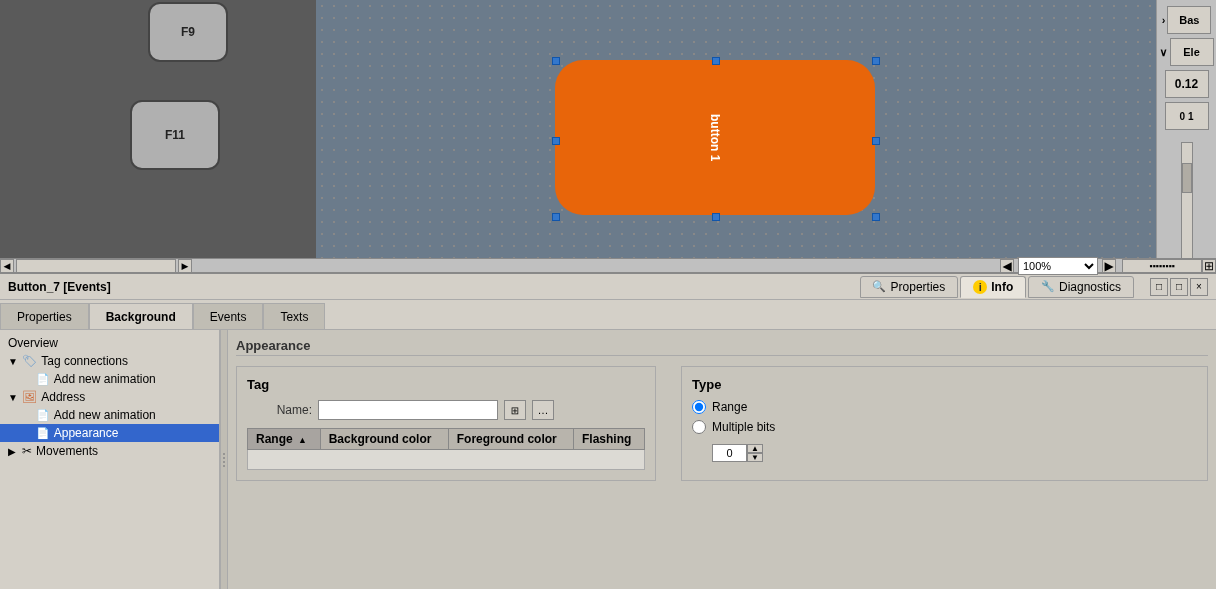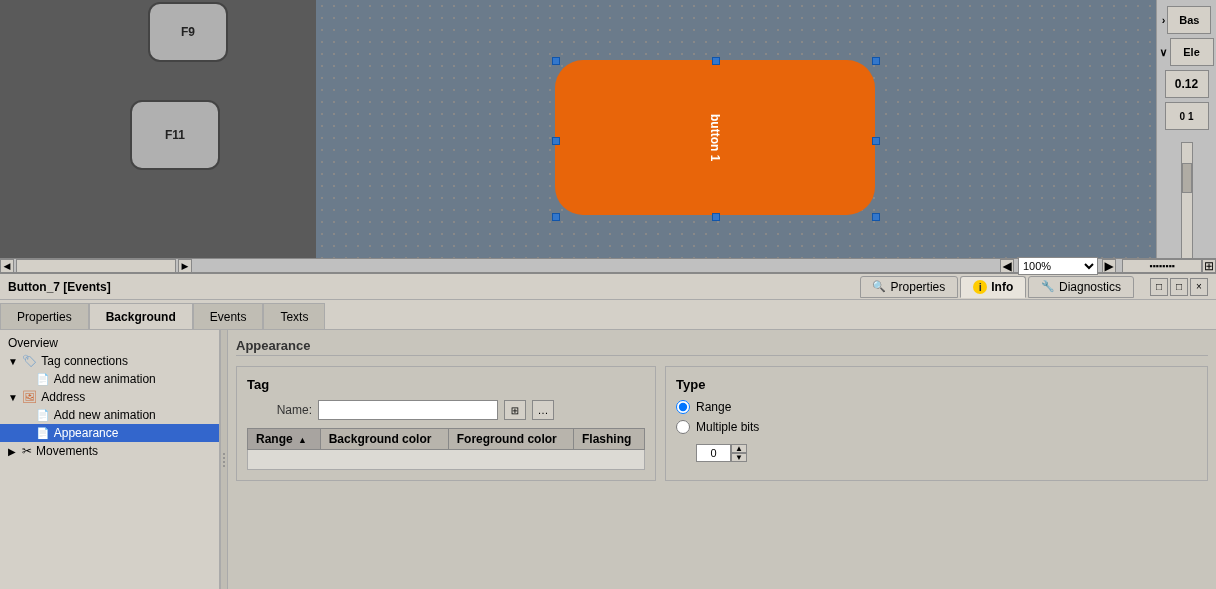--- a/index.html
+++ b/index.html
@@ -279,21 +279,21 @@
       font-size: 13px;
       font-weight: bold;
       color: #333;
       margin-bottom: 10px;
       padding-bottom: 2px;
       border-bottom: 1px solid #aaa;
     }
 
     .content-panels {
       display: flex;
-      gap: 9px;
+      gap: 25px;
     }
 
     
     .tag-panel {
       background: #c8c5bc;
       border: 1px solid #aaa;
       padding: 10px;
       width: 420px;
       flex-shrink: 0;
     }

